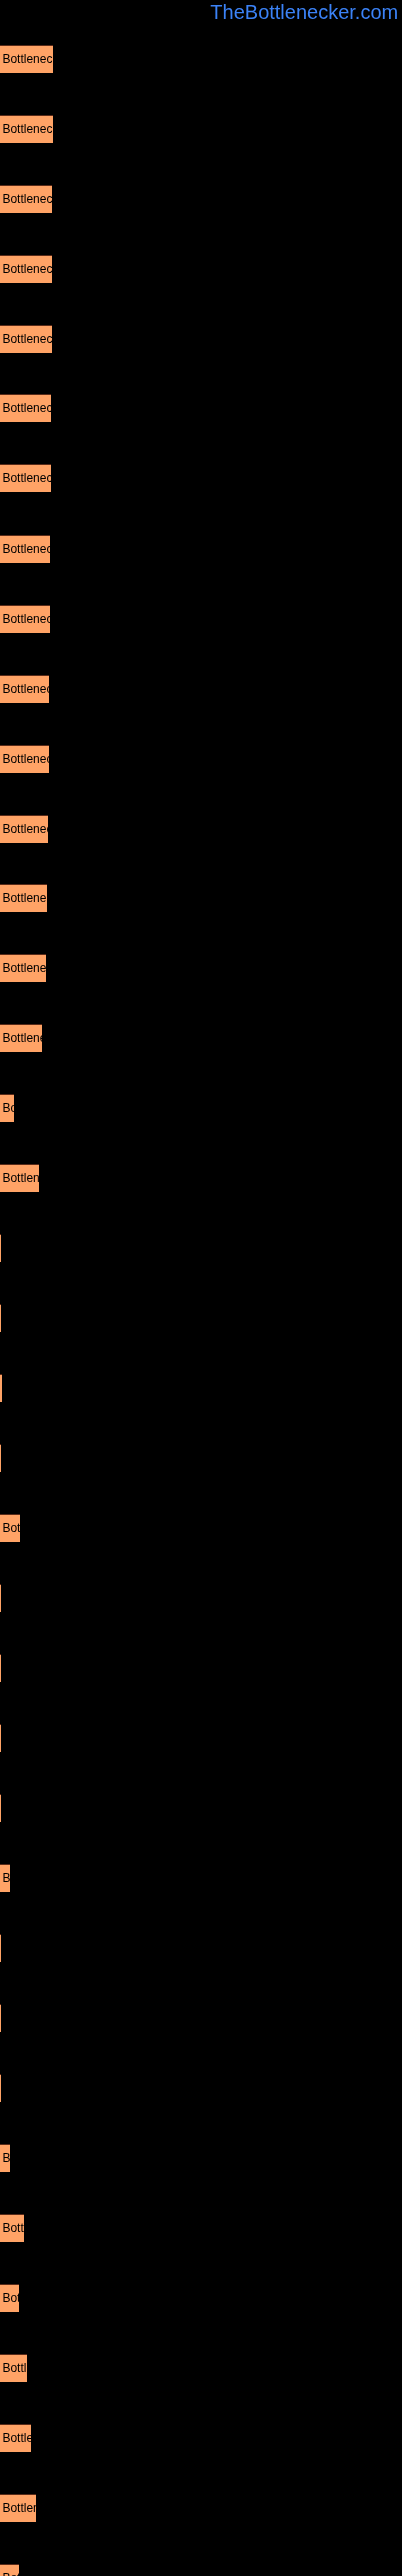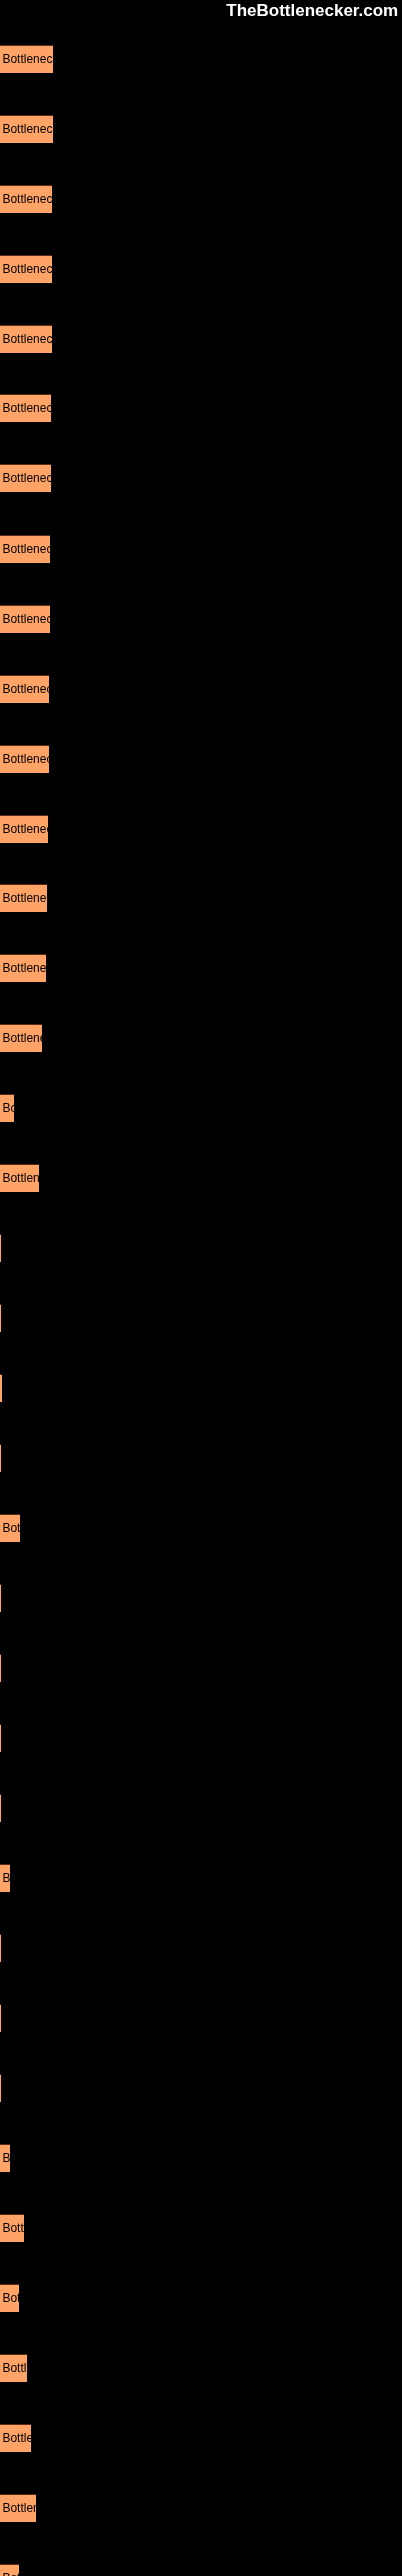--- a/index.html
+++ b/index.html
@@ -19,26 +19,25 @@
     left: 0;
     top: 0;
     width: 403px;
     height: 2576px;
     background: #000000;
   }
   .chart-title {
     position: absolute;
     right: 4.8px;
     top: 0.8px;
-    font-size: 17px;
-    color: #ffffff;
+    font-size: 20px;
+    color: #3b82f6;
     font-family: "Liberation Sans", sans-serif;
     white-space: nowrap;
     letter-spacing: 0px;
-    font-weight: bold;
   }
   .bars-layer {
     position: absolute;
     left: 0;
     top: 0;
     width: 403px;
     height: 2576px;
   }
   .bar-row {
     position: absolute;

